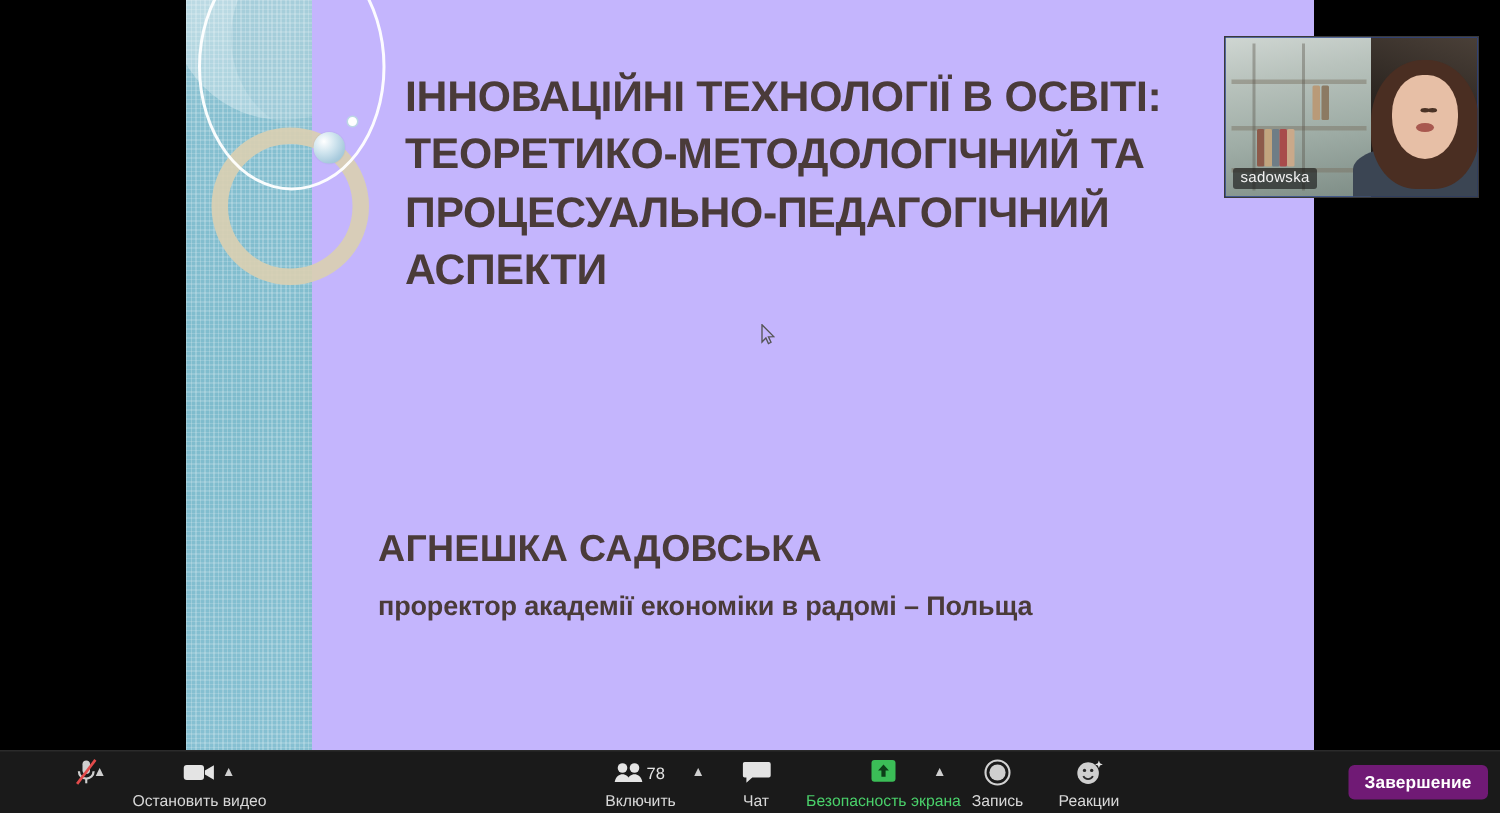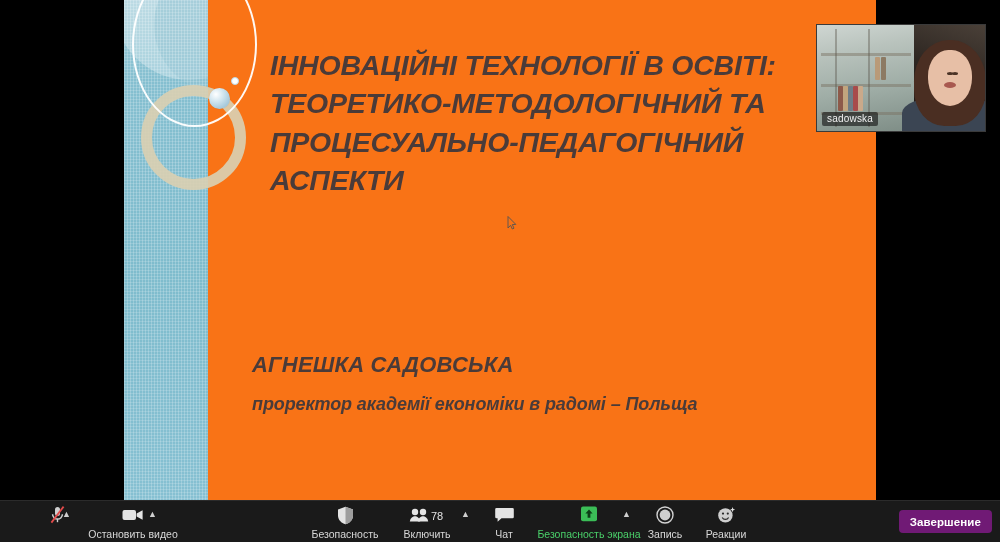--- a/index.html
+++ b/index.html
@@ -22,23 +22,22 @@
     left: 0; top: 0;
     width: 1000px; height: 500px;
     background: #000;
     overflow: hidden;
   }
 
   .slide {
     position: absolute;
     left: 124px; top: 0;
     width: 752px; height: 500px;
-    background: #f97316;
+    background: #c4b5fd;
     overflow: hidden;
-    font-style: italic;
   }
 
   
   .band {
     position: absolute;
     left: 0; top: 0;
     width: 84px; height: 100%;
     background: linear-gradient(to bottom,
                  #9fcbd8 0%, #85bfd0 16%, #7fbccd 55%, #86c0d2 100%);
     overflow: hidden;
@@ -113,21 +112,21 @@
     font-size: 28.5px;
     font-weight: 600;
     line-height: 1.345;
     color: #4a3b39;
     letter-spacing: -0.2px;
   }
   .slide-author {
     position: absolute;
     left: 128px; top: 352px;
     width: 600px;
-    font-size: 22px;
+    font-size: 25px;
     font-weight: 700;
     color: #4a3b39;
     letter-spacing: .2px;
   }
   .slide-role {
     position: absolute;
     left: 128px; top: 394px;
     width: 640px;
     font-size: 18px;
     font-weight: 700;
@@ -377,29 +376,20 @@
       <span class="tb-ico">
         <svg width="22" height="14" viewBox="0 0 22 14">
           <rect x="0.5" y="2" width="13.5" height="10" rx="2" fill="#e4e4e4"></rect>
           <path d="M14.6 5.6 L20.6 2.2 L20.6 11.8 L14.6 8.4 Z" fill="#e4e4e4"></path>
         </svg>
       </span>
       <span class="tb-lbl">Остановить видео</span>
     </div>
     <span class="tb-caret" style="left:148px;">▲</span>
 
-    <div class="tb-item" style="left:306px; width:78px;">
-      <span class="tb-ico">
-        <svg width="17" height="19" viewBox="0 0 17 19">
-          <path d="M8.5 0.8 L16 3.6 V9.4 C16 13.9 12.7 16.9 8.5 18.2 C4.3 16.9 1 13.9 1 9.4 V3.6 Z" fill="#e4e4e4"></path>
-          <path d="M8.5 0.8 L16 3.6 V9.4 C16 13.9 12.7 16.9 8.5 18.2 Z" fill="#9e9e9e"></path>
-        </svg>
-      </span>
-      <span class="tb-lbl">Безопасность</span>
-    </div>
 
     <div class="tb-item" style="left:396px; width:62px;">
       <span class="tb-ico">
         <svg width="36" height="15" viewBox="0 0 36 15">
           <circle cx="6" cy="4" r="3.2" fill="#e4e4e4"></circle>
           <circle cx="14" cy="4" r="3.2" fill="#e4e4e4"></circle>
           <path d="M0.8 13.4 C1.4 9.6 4 8.2 6 8.2 C8 8.2 10.6 9.6 11.2 13.4 Z" fill="#e4e4e4"></path>
           <path d="M8.8 13.4 C9.4 9.6 12 8.2 14 8.2 C16 8.2 18.6 9.6 19.2 13.4 Z" fill="#e4e4e4"></path>
           <text x="22" y="11.5" font-family="Liberation Sans, sans-serif" font-size="11" fill="#e4e4e4">78</text>
         </svg>

